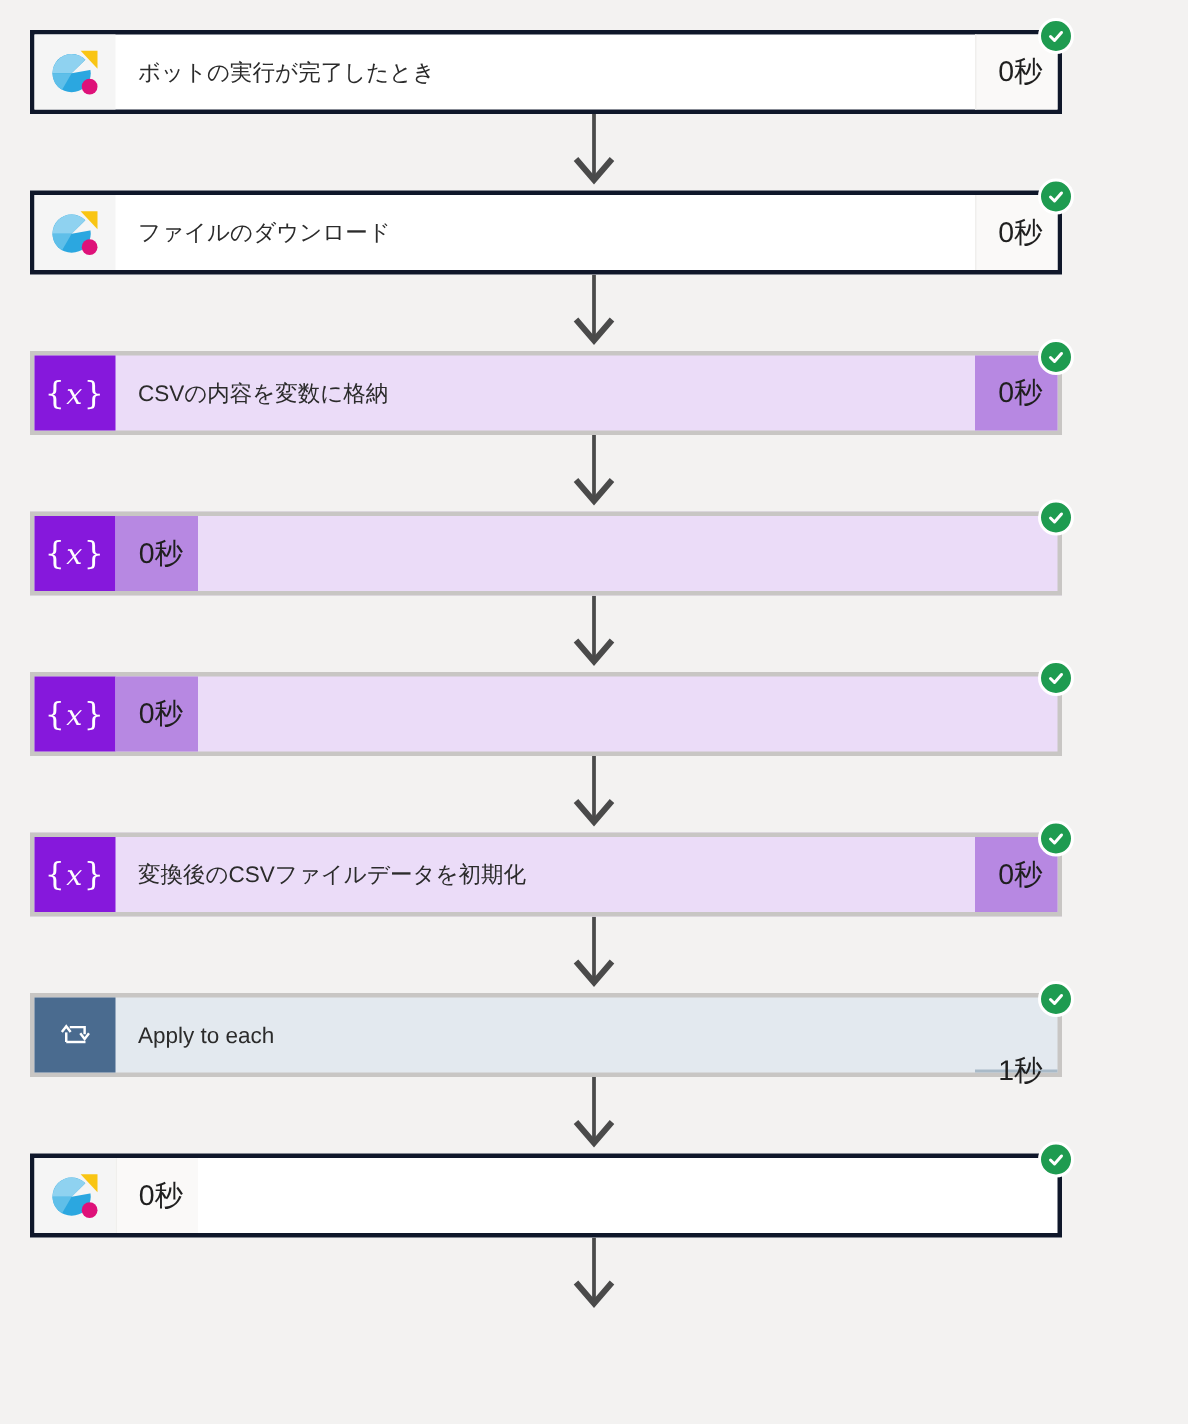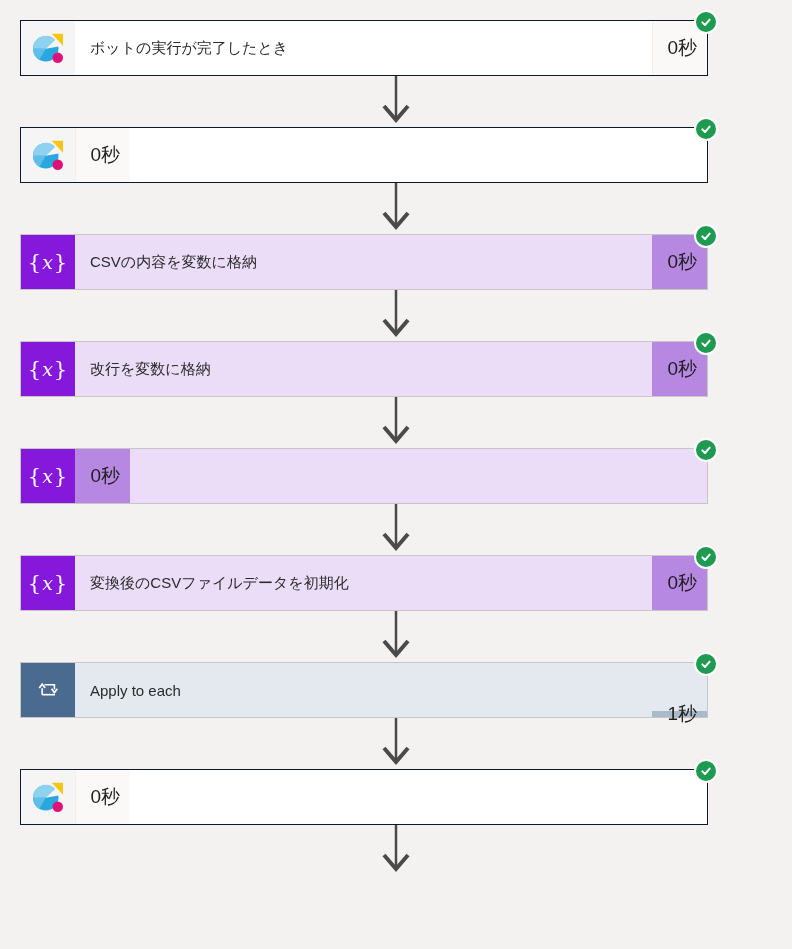--- a/index.html
+++ b/index.html
@@ -7,21 +7,21 @@
     width:792px;height:949px;
     background:var(--page-bg,#f3f2f1);
     font-family:"Liberation Sans","DejaVu Sans",sans-serif;
     overflow:hidden;
   }
   .canvas{padding-top:20px;width:751px;margin-left:20px;}
   .step{
     position:relative;
     display:flex;align-items:stretch;
     height:56px;box-sizing:border-box;
-    border:1px solid #0f172a;
+    border:3px solid #0f172a;
     width:688px;
   }
   .step.white{background:#ffffff;}
   .step.variable{background:var(--variable-light);border-color:#c8c6c4;}
   .step.foreach{background:var(--foreach-light);border-color:#c8c6c4;}
 
   .tile{flex:0 0 54px;display:flex;align-items:center;justify-content:center;}
   .white .tile{background:#f5f5f5;}
   .variable .tile{background:var(--variable-purple);}
   .foreach .tile{background:var(--foreach-dark);}
@@ -104,20 +104,21 @@
         <use href="#down-arrow"></use>
       </svg>
   </div>
 
   <div class="step white">
     <div class="tile">
       <svg viewBox="0 0 48 48" width="36" height="36">
           <use href="#aa-logo"></use>
         </svg>
     </div>
+    <div class="title">ファイルのダウンロード</div>
     <div class="dur">0秒</div>
     <div class="badge">
       <svg viewBox="0 0 24 24" width="16" height="16">
           <use href="#check-glyph"></use>
         </svg>
     </div>
   </div>
 
   <div class="arrow">
     <svg width="44" height="51" viewBox="0 0 44 51">
@@ -141,21 +142,20 @@
   <div class="arrow">
     <svg width="44" height="51" viewBox="0 0 44 51">
         <use href="#down-arrow"></use>
       </svg>
   </div>
 
   <div class="step variable">
     <div class="tile">
       <span class="vx">{<i>x</i>}</span>
     </div>
-    <div class="title">改行を変数に格納</div>
     <div class="dur">0秒</div>
     <div class="badge">
       <svg viewBox="0 0 24 24" width="16" height="16">
           <use href="#check-glyph"></use>
         </svg>
     </div>
   </div>
 
   <div class="arrow">
     <svg width="44" height="51" viewBox="0 0 44 51">

